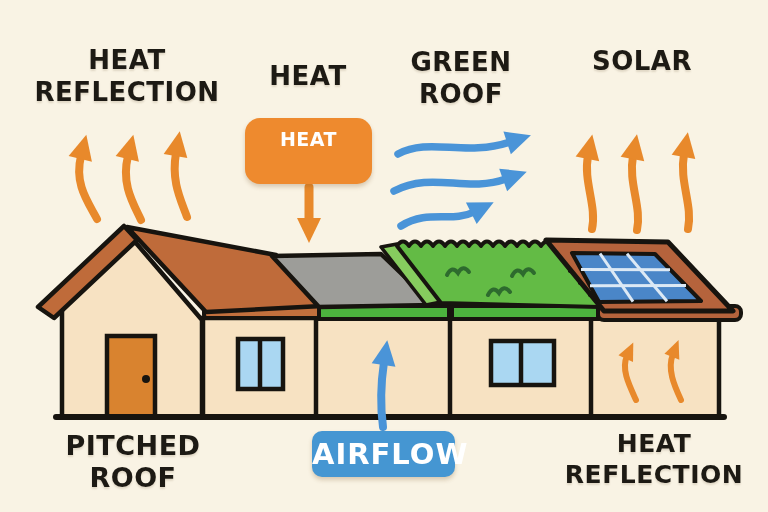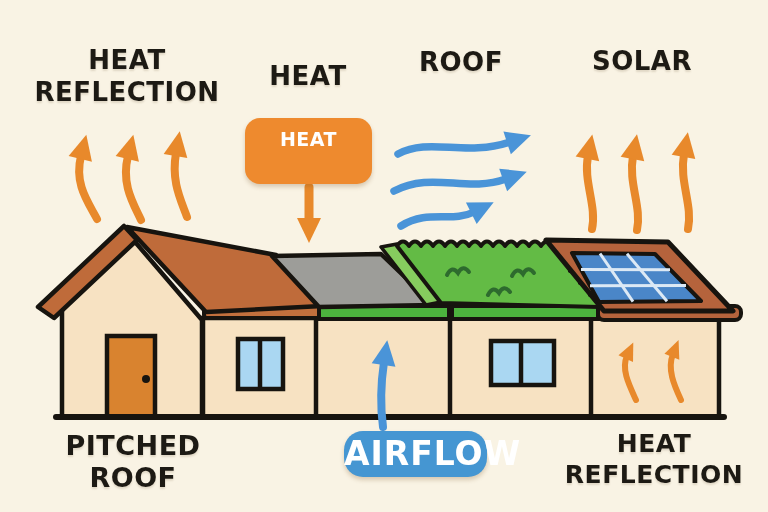--- a/index.html
+++ b/index.html
@@ -26,22 +26,22 @@
     box-shadow:0 3px 4px rgba(120,80,30,0.25);
   }
   #heat-absorption-box{
     left:245px;top:118px;width:127px;height:66px;
     background:#ee8a2e;border-radius:15px;
     font-size:19px;line-height:24px;padding-top:9px;box-sizing:border-box;
     letter-spacing:0.5px;
   }
   #airflow-box{
     left:312px;top:431px;width:143px;height:46px;
-    background:#4596d2;border-radius:19px;
-    font-size:33px;line-height:46px;letter-spacing:1px;margin-left:32px;
+    background:#4596d2;border-radius:10px;
+    font-size:29px;line-height:46px;letter-spacing:1px;
   }
 </style>
 </head>
 <body>
 
 <div id="stage">
 
   <svg id="art" width="768" height="512" viewBox="0 0 768 512">
     <defs>
       <marker id="mO" markerUnits="userSpaceOnUse" markerWidth="30" markerHeight="30" refX="5" refY="15" orient="auto">
@@ -123,20 +123,21 @@
   <div class="lbl" style="left:127px;top:44px;">
     <div>HEAT</div>
     <div>REFLECTION</div>
   </div>
 
   <div class="lbl" style="left:308px;top:60px;">
     <div>HEAT</div>
   </div>
 
   <div class="lbl" style="left:461px;top:46px;">
+    <div>GREEN</div>
     <div>ROOF</div>
   </div>
 
   <div class="lbl" style="left:642px;top:45px;">
     <div>SOLAR</div>
   </div>
 
   <div class="lbl" style="left:133px;top:430px;font-size:27px;text-align:center;">
     <div>PITCHED</div>
     <div>ROOF</div>

